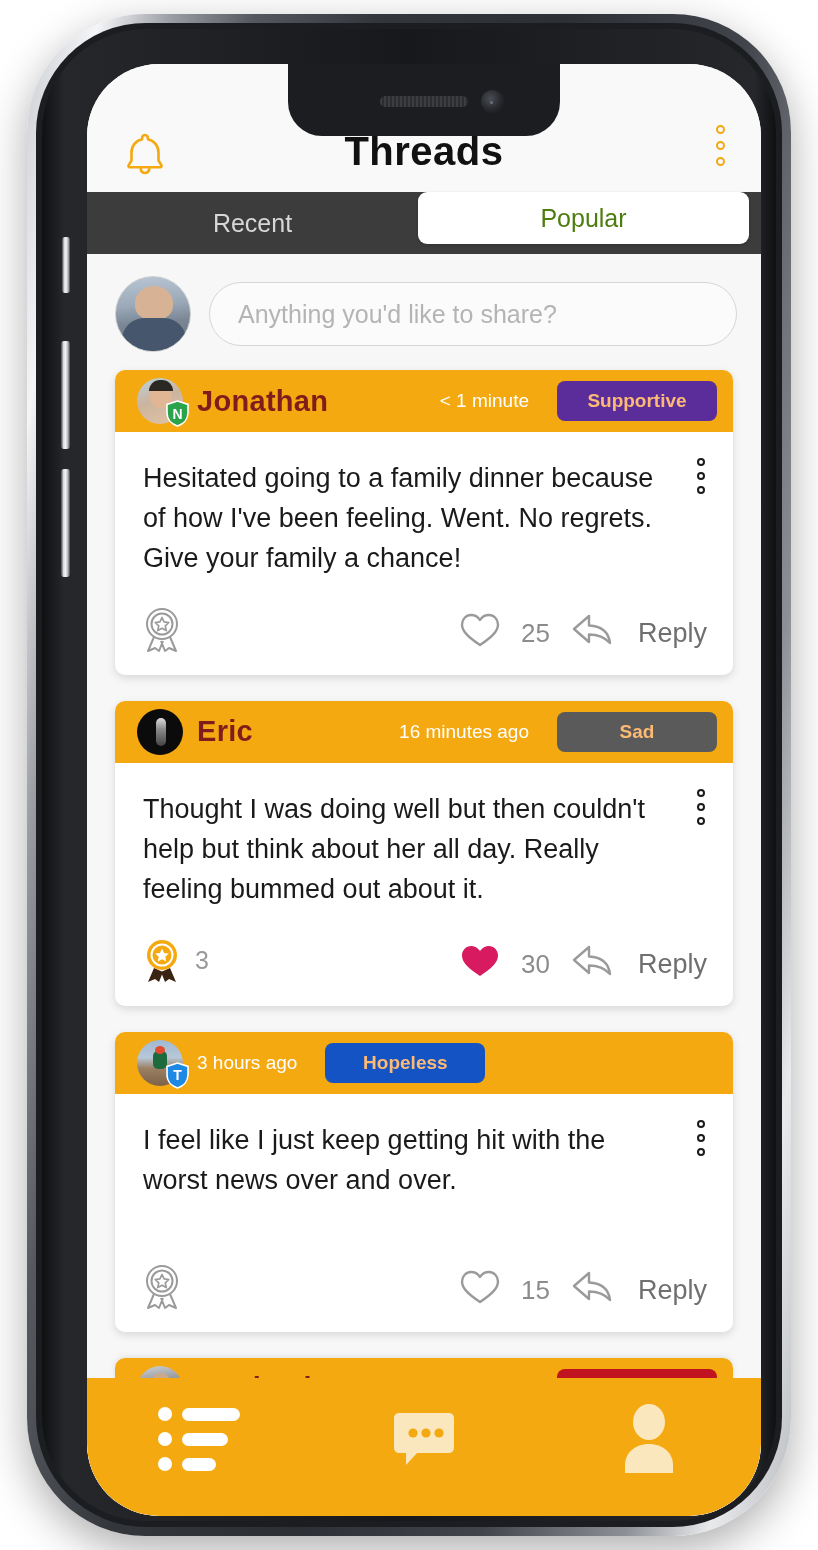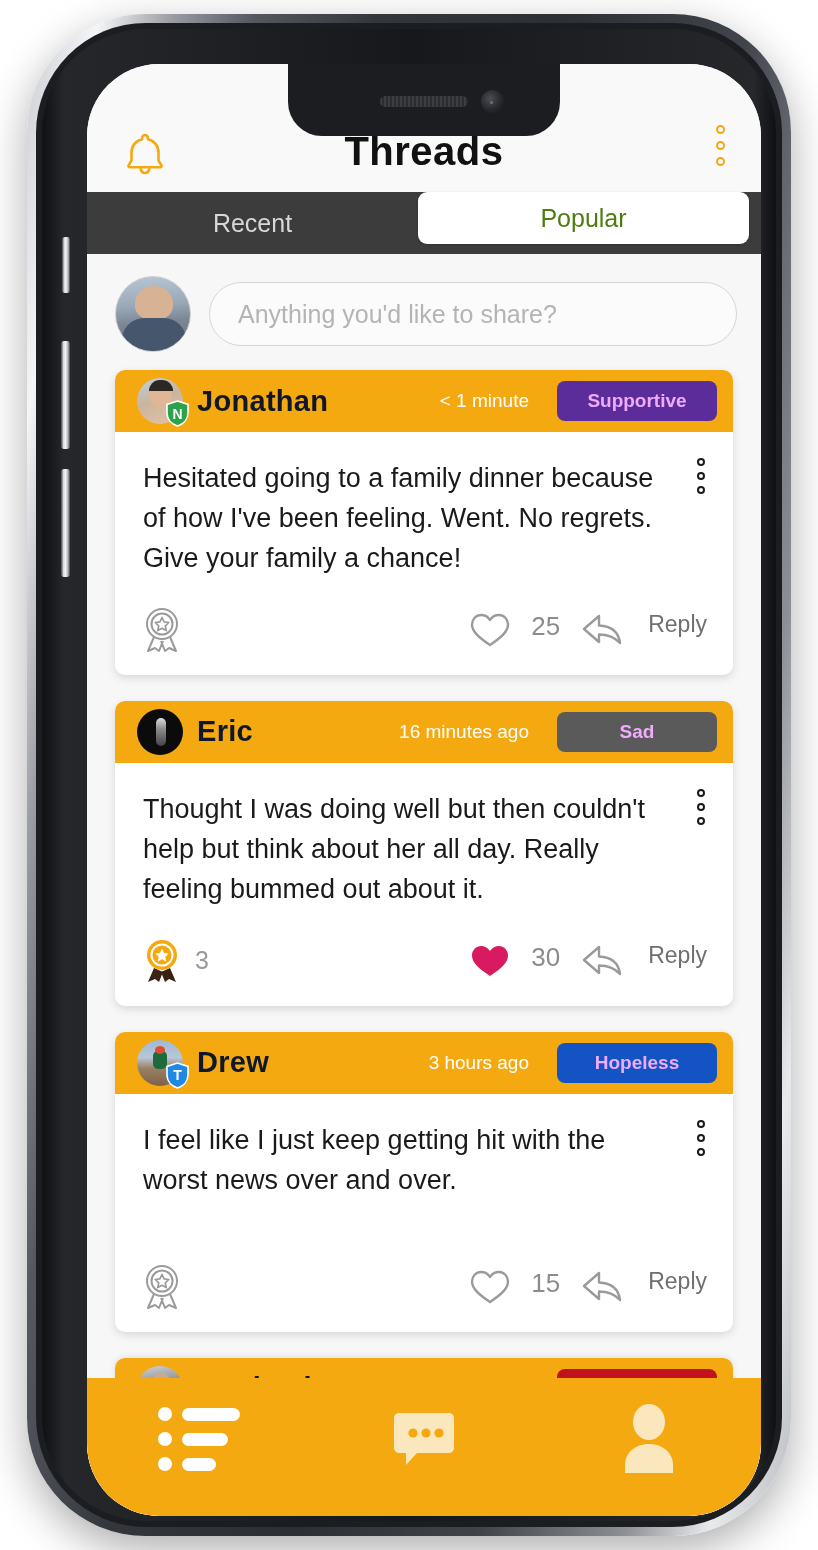--- a/index.html
+++ b/index.html
@@ -113,37 +113,37 @@
   .ava-drew{ background:linear-gradient(180deg,#9fb8d4 0%,#b7c8d8 38%,#9a7f63 62%,#7d6248 100%); }
   .ava-drew::before{content:"";position:absolute;left:16px;top:11px;width:14px;height:18px;border-radius:5px;background:#1d6b3c;}
   .ava-drew::after{content:"";position:absolute;left:18px;top:6px;width:10px;height:8px;border-radius:50%;background:#e04a2f;}
   .ava-benjamin{ background:linear-gradient(170deg,#cfd3d6 0%,#8d9095 40%,#4a4b4f 100%); }
   .ava-benjamin::before{content:"";position:absolute;left:14px;top:7px;width:20px;height:22px;border-radius:50% 50% 42% 42%;background:#caa98c;}
 
   .shield{ position:absolute; right:-7px; bottom:-3px; width:25px; height:27px; display:flex; align-items:center; justify-content:center; }
   .shield svg{ position:absolute; inset:0; }
   .shield span{ position:relative; color:#fff; font-size:14px; font-weight:700; line-height:1; }
 
-  .post-name{ font-size:29px; color:#0f172a; font-weight:600; flex:1; letter-spacing:.3px; }
+  .post-name{ font-size:29px; color:#7f1d1d; font-weight:600; flex:1; letter-spacing:.3px; }
   .post-time{ font-size:19px; color:#fff; margin-right:14px; white-space:nowrap; }
   .mood{ min-width:160px; height:40px; border-radius:8px; display:flex; align-items:center; justify-content:center;
-         color:#f0abfc; font-size:19px; font-weight:600; padding:0 26px; }
+         color:#fdba74; font-size:19px; font-weight:600; padding:0 26px; }
 
   .card-body{ position:relative; padding:27px 78px 18px 28px; }
   .post-text{ font-size:27px; line-height:1.48; color:#1a1a1a; }
   .kebab-post{ position:absolute; right:28px; top:26px; display:flex; flex-direction:column; gap:6px; }
   .kebab-post i{ display:block; width:8px; height:8px; border-radius:50%; border:2px solid #1a1a1a; }
 
   .card-foot{ display:flex; align-items:center; padding:10px 26px 22px 26px; min-height:70px; }
   .award{ display:flex; align-items:center; gap:12px; }
   .award-count{ font-size:25px; color:#9a9a9a; }
   .spacer{ flex:1; }
-  .actions{ display:flex; align-items:flex-start; gap:20px; }
+  .actions{ display:flex; align-items:flex-end; gap:20px; }
   .like-count{ font-size:26px; color:#8c8c8c; }
-  .reply-label{ font-size:23px; color:#6f6f6f; margin-left:2px; }
+  .reply-label{ font-size:27px; color:#6f6f6f; margin-left:2px; }
 
   
   .card-partial{ margin:0 28px; border-radius:10px 10px 0 0; overflow:hidden; box-shadow:0 -1px 6px rgba(0,0,0,.10); }
 
   
   .bottom-nav{
     position:absolute; left:0; bottom:0; width:674px; height:138px;
     background:#F5A910; border-radius:0 0 72px 72px;
     display:flex; align-items:center; justify-content:space-around; z-index:50;
     padding-bottom:16px;
@@ -295,21 +295,20 @@
               <div class="card-head">
                 <div class="ava-wrap">
                   <div class="ava ava-drew"></div>
                   <div class="shield">
                     <svg width="25" height="27" viewBox="0 0 25 27">
                       <path d="M12.5 1 23 4.4v8.2c0 6.6-4.3 11.6-10.5 13.4C6.3 24.2 2 19.2 2 12.6V4.4z" fill="#1E88E5" stroke="#fff" stroke-width="1.6"></path>
                     </svg>
                     <span>T</span>
                   </div>
                 </div>
-                <span class="post-name">Drew</span>
                 <span class="post-time">3 hours ago</span>
                 <span class="mood" style="background:#1453C4">Hopeless</span>
               </div>
               <div class="card-body" style="min-height:160px">
                 <div class="post-text">I feel like I just keep getting hit with the worst news over and over.</div>
                 <span class="kebab-post">
                     <i></i>
                     <i></i>
                     <i></i>
                   </span>

